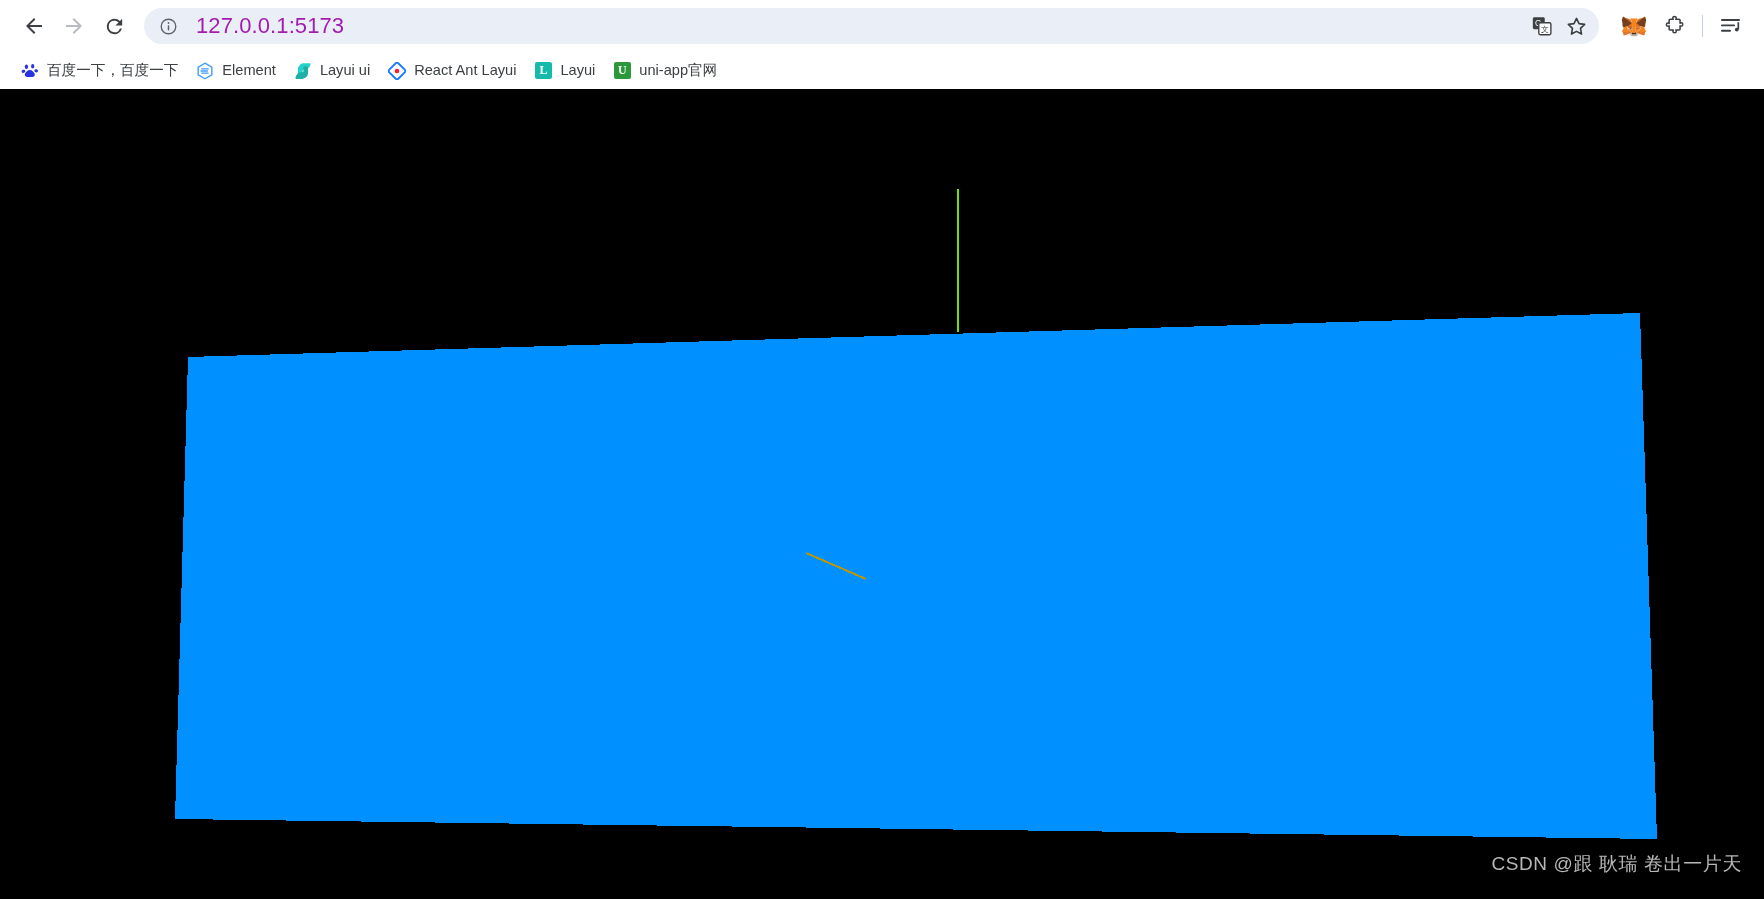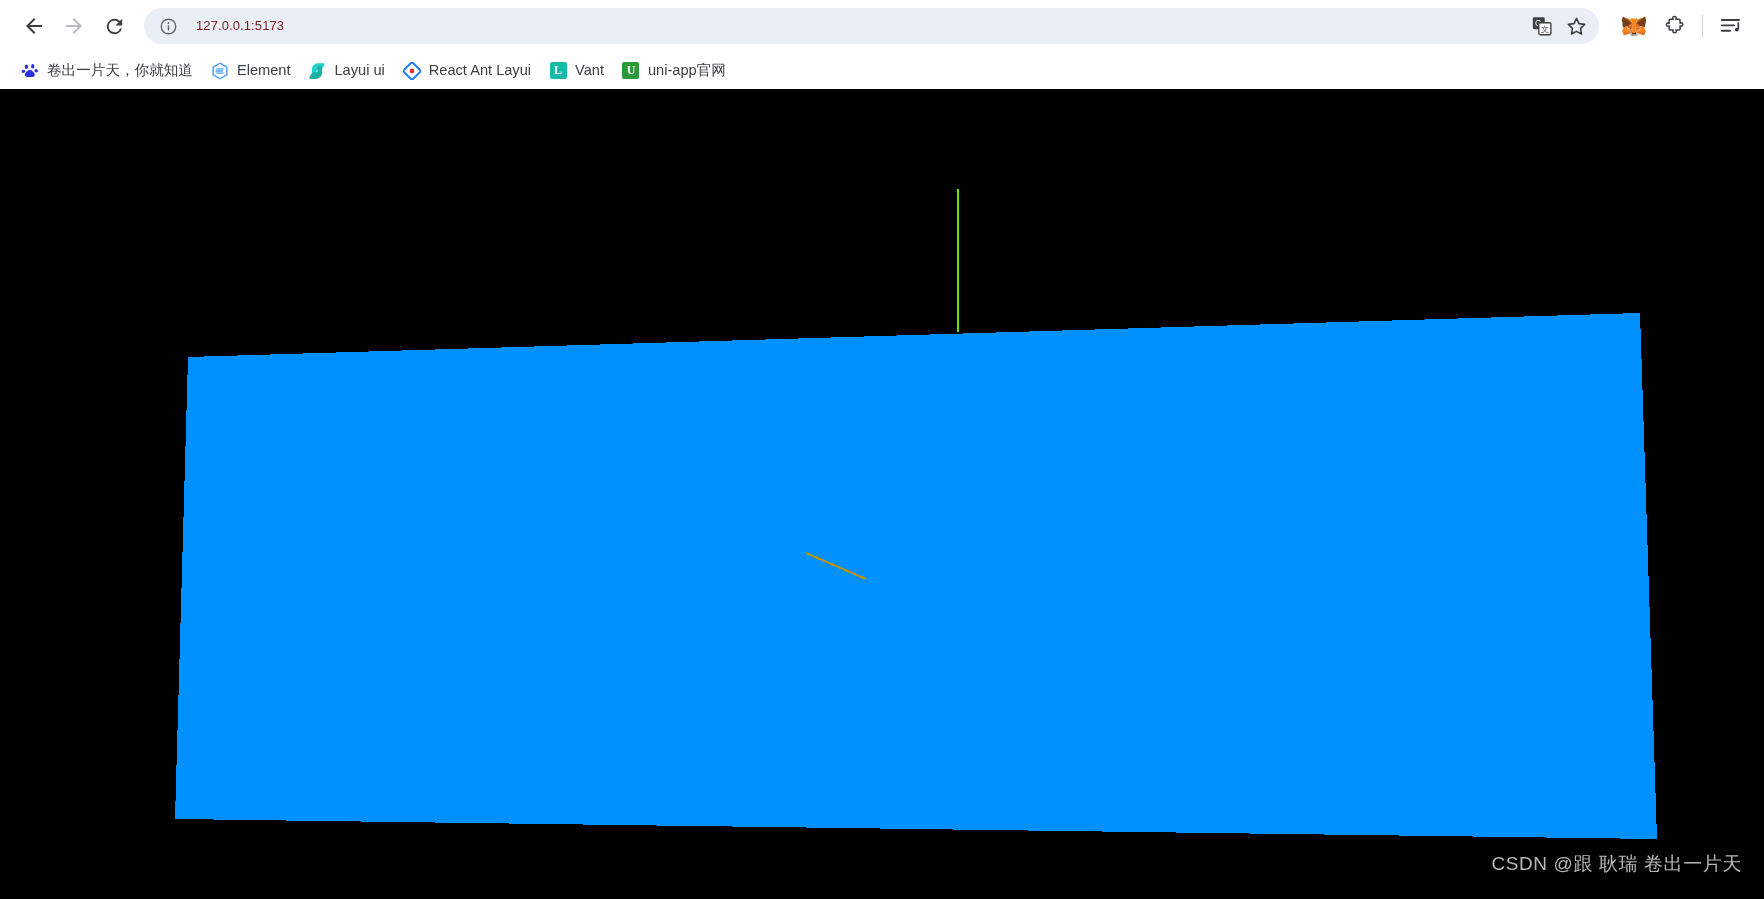--- a/index.html
+++ b/index.html
@@ -50,22 +50,22 @@
   #site-info-button {
     width:30px; height:30px;
     display:flex; align-items:center; justify-content:center;
     border-radius:50%;
     flex:0 0 auto;
     margin-left:3px;
     cursor:pointer;
   }
   #url-text {
     flex:1 1 auto;
-    font-size:13px;
-    color:#7f1d1d;
+    font-size:22px;
+    color:#a21caf;
     letter-spacing:0.1px;
     margin-left:13px;
     white-space:nowrap;
     overflow:hidden;
     line-height:36px;
     cursor:text;
   }
   .omni-right {
     display:flex; align-items:center; flex:0 0 auto;
   }
@@ -265,21 +265,21 @@
     <div class="bm">
       <span class="bm-icon">
         <svg width="18" height="18" viewBox="0 0 24 24">
           <ellipse cx="7.2" cy="6.3" rx="2.2" ry="3.1" fill="#2932E1"></ellipse>
           <ellipse cx="15.6" cy="5.6" rx="2.1" ry="3" fill="#2932E1"></ellipse>
           <ellipse cx="3.3" cy="12.4" rx="2.5" ry="2.1" fill="#2932E1" transform="rotate(-18 3.3 12.4)"></ellipse>
           <ellipse cx="20.2" cy="11.8" rx="2.5" ry="2.1" fill="#2932E1" transform="rotate(18 20.2 11.8)"></ellipse>
           <path d="M11.8 10.5c3.1 0 4.9 2.6 6.1 4.6 1.4 2.3.2 4.9-2.5 4.9h-7.3c-2.7 0-3.9-2.6-2.5-4.9 1.2-2 3.1-4.6 6.2-4.6z" fill="#2932E1"></path>
         </svg>
       </span>
-      <span class="bm-label">卷出一片天，你就知道</span>
+      <span class="bm-label">百度一下，百度一下</span>
     </div>
 
     <div class="bm">
       <span class="bm-icon">
         <svg width="18" height="18" viewBox="0 0 24 24">
           <path d="M12 1.6l9.1 5.2v10.4L12 22.4 2.9 17.2V6.8z" fill="none" stroke="#409EFF" stroke-width="1.9"></path>
           <path d="M7.6 9.2h8.6M6.6 12h8.6M7.6 14.8h8.6" stroke="#409EFF" stroke-width="1.7" stroke-linecap="round"></path>
         </svg>
       </span>
       <span class="bm-label">Element</span>
@@ -302,21 +302,21 @@
           <circle cx="12" cy="12" r="3.1" fill="#F5222D"></circle>
         </svg>
       </span>
       <span class="bm-label">React Ant Layui</span>
     </div>
 
     <div class="bm">
       <span class="bm-icon">
         <span class="fav-sq" style="background:#16baaa">L</span>
       </span>
-      <span class="bm-label">Vant</span>
+      <span class="bm-label">Layui</span>
     </div>
 
     <div class="bm">
       <span class="bm-icon">
         <span class="fav-sq" style="background:#2B9939">U</span>
       </span>
       <span class="bm-label">uni-app官网</span>
     </div>
 
   </div>

